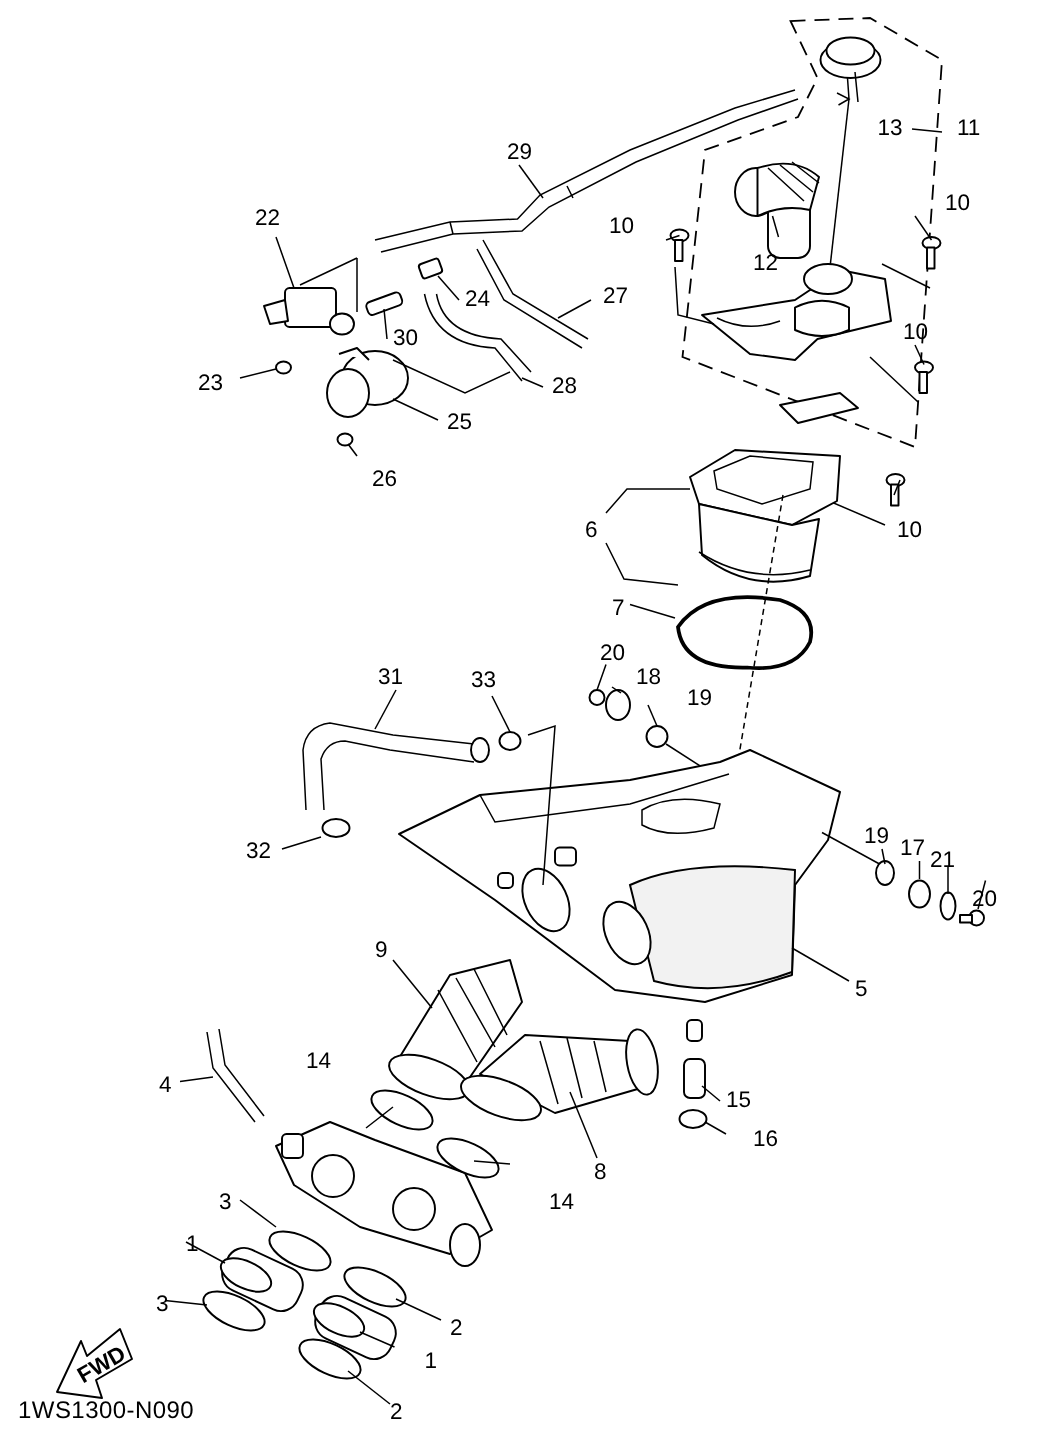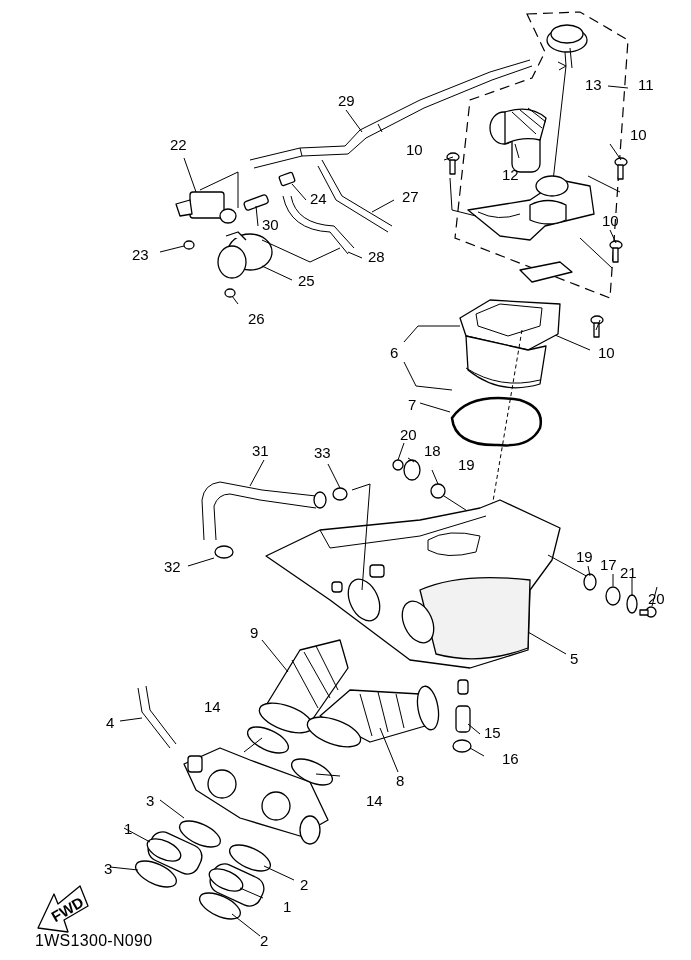--- a/index.html
+++ b/index.html
@@ -5,21 +5,21 @@
   html,body{margin:0;padding:0;background:#fff;}
   body{width:691px;height:960px;overflow:hidden;position:relative;font-family:"Liberation Sans",sans-serif;}
   #diagram{position:absolute;left:0;top:0;width:691px;height:960px;}
   .part{fill:#fff;stroke:#000;stroke-width:1.3;stroke-linejoin:round;}
   .part-grey{fill:#f2f2f2;stroke:#000;stroke-width:1.3;}
   .thin{fill:none;stroke:#000;stroke-width:1;}
   .leader{fill:none;stroke:#000;stroke-width:1;}
   .dash{fill:none;stroke:#000;stroke-width:1.2;stroke-dasharray:10 6;}
   .dot{fill:none;stroke:#000;stroke-width:1;stroke-dasharray:4 3;}
   .lbl{font-family:"Liberation Sans",sans-serif;font-size:15px;fill:#000;}
-  .code{position:absolute;left:12px;top:932px;font-size:16px;color:#000;letter-spacing:0.3px;margin-left:23px;}
+  .code{position:absolute;left:12px;top:932px;font-size:16px;color:#000;letter-spacing:0.3px;}
 </style>
 </head>
 <body>
 
 <svg id="diagram" viewBox="0 0 691 960" xmlns="http://www.w3.org/2000/svg">
 
   <g>
     <path class="dash" d="M527,14 L580,12 L628,40 L610,298 L455,238 L470,100 L532,78 L545,52 Z"></path>
   </g>
 

